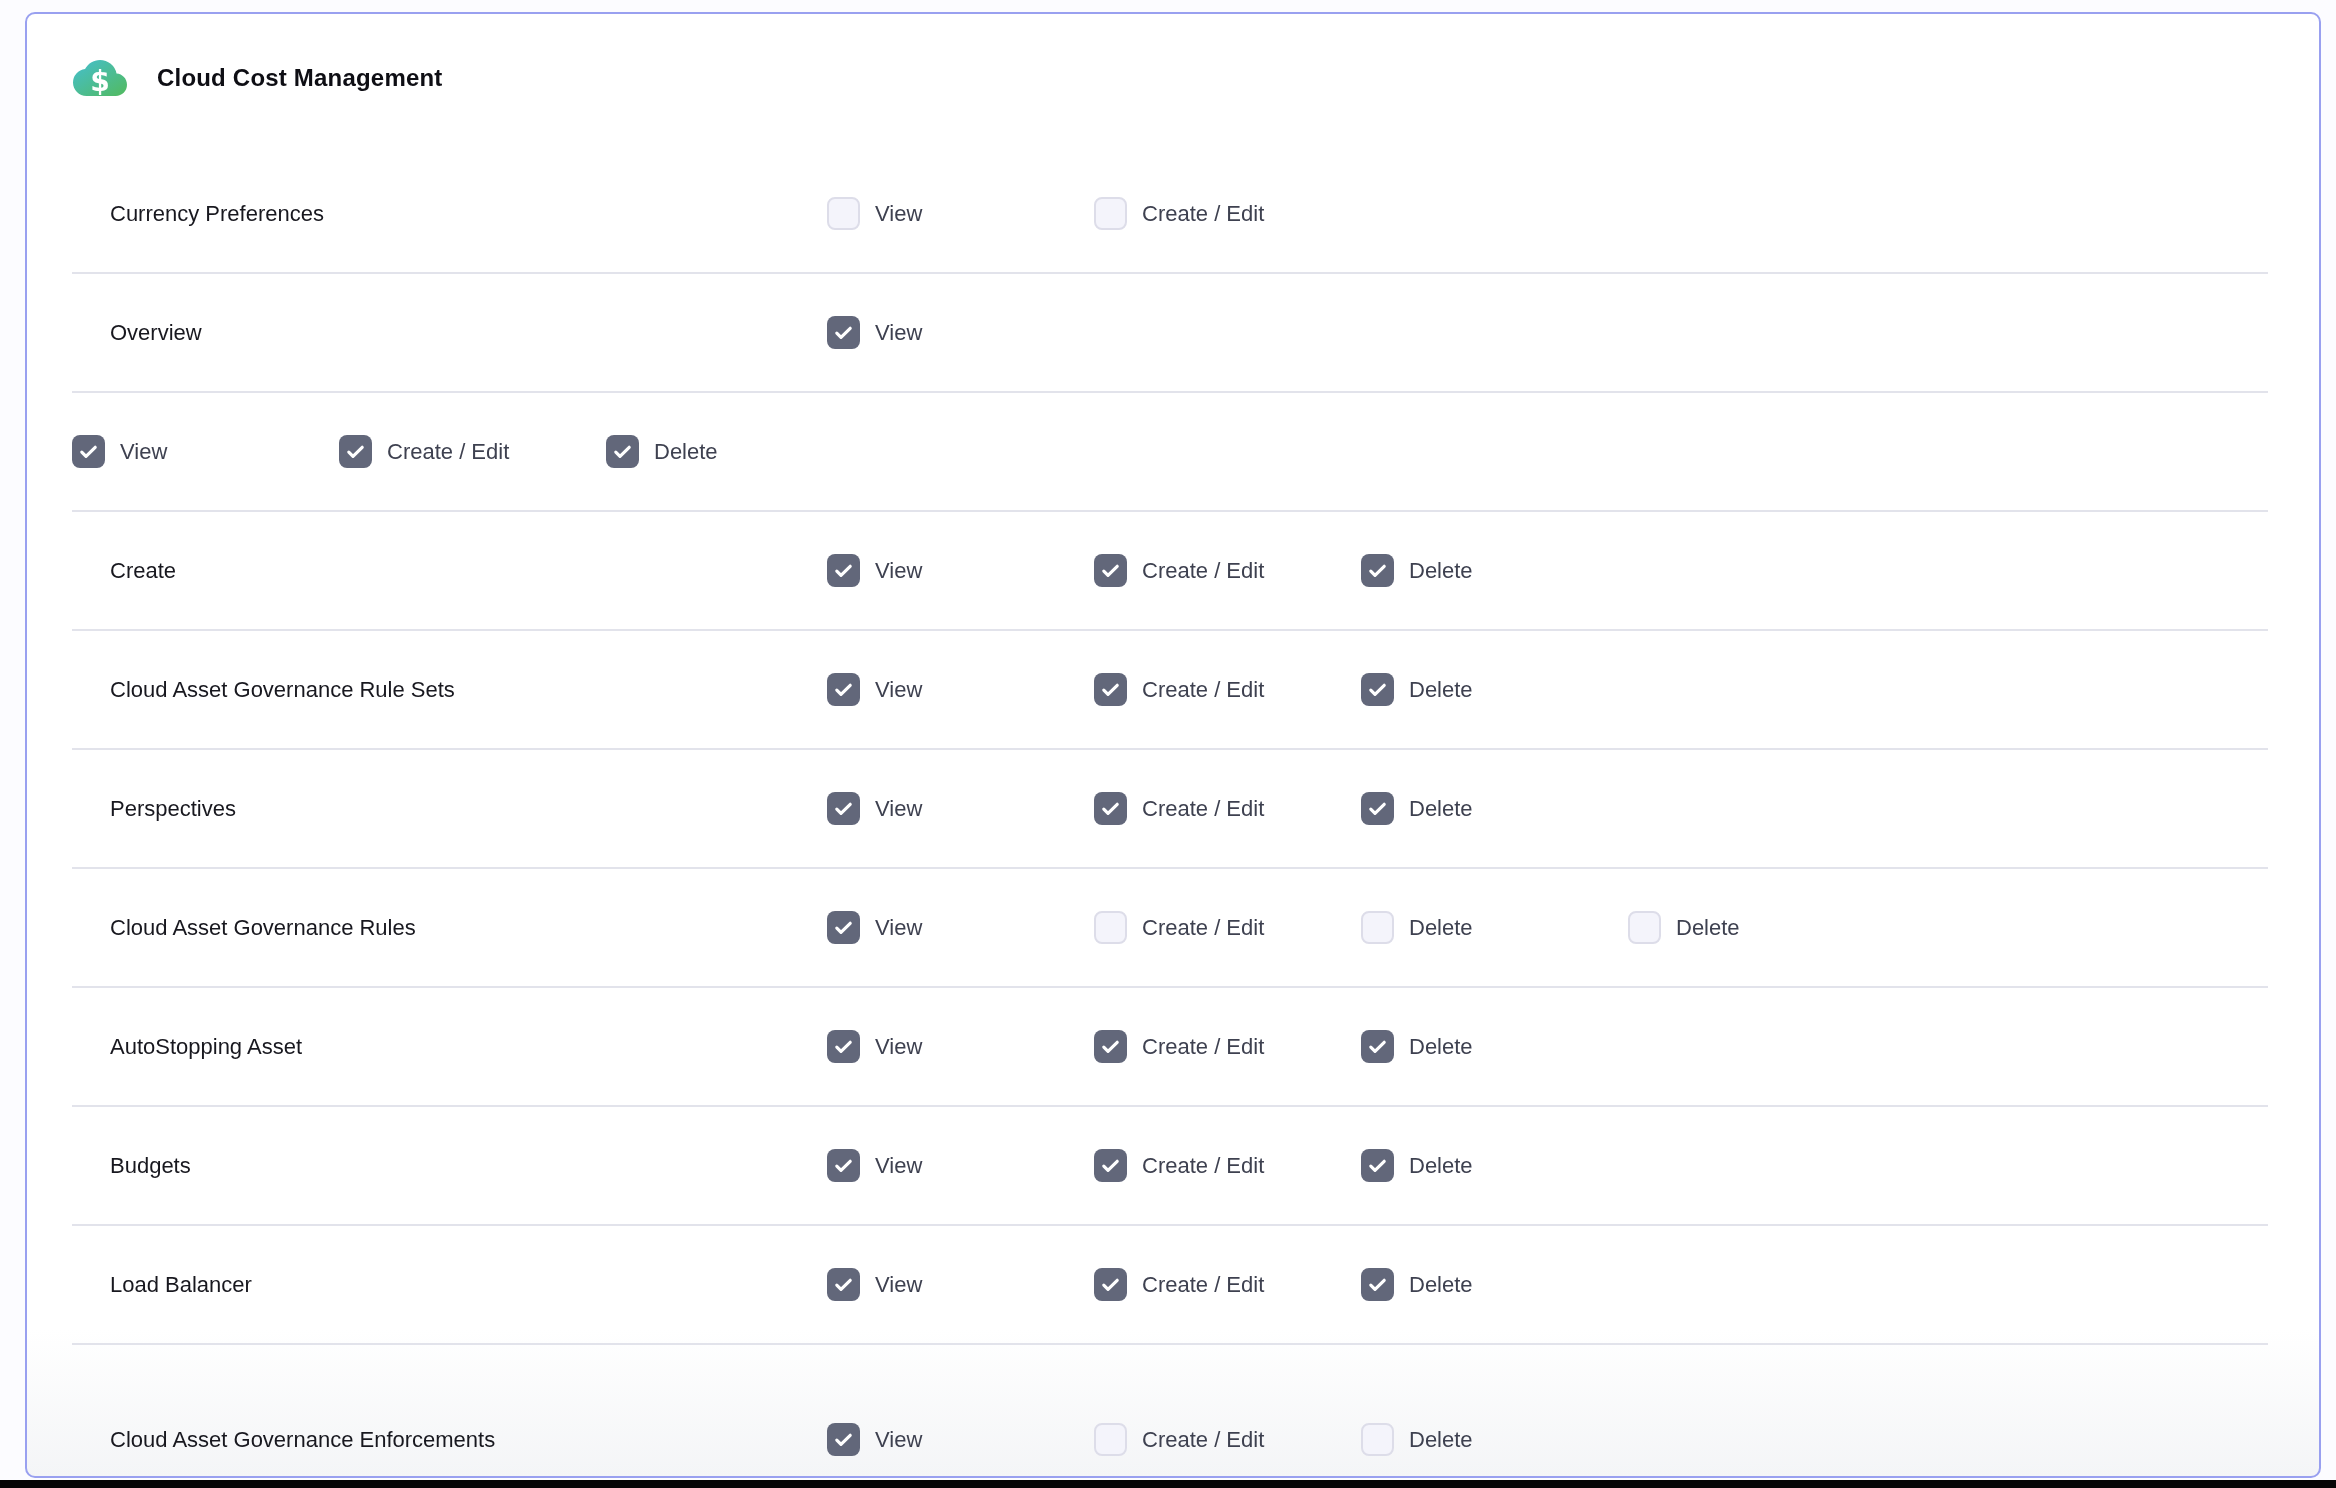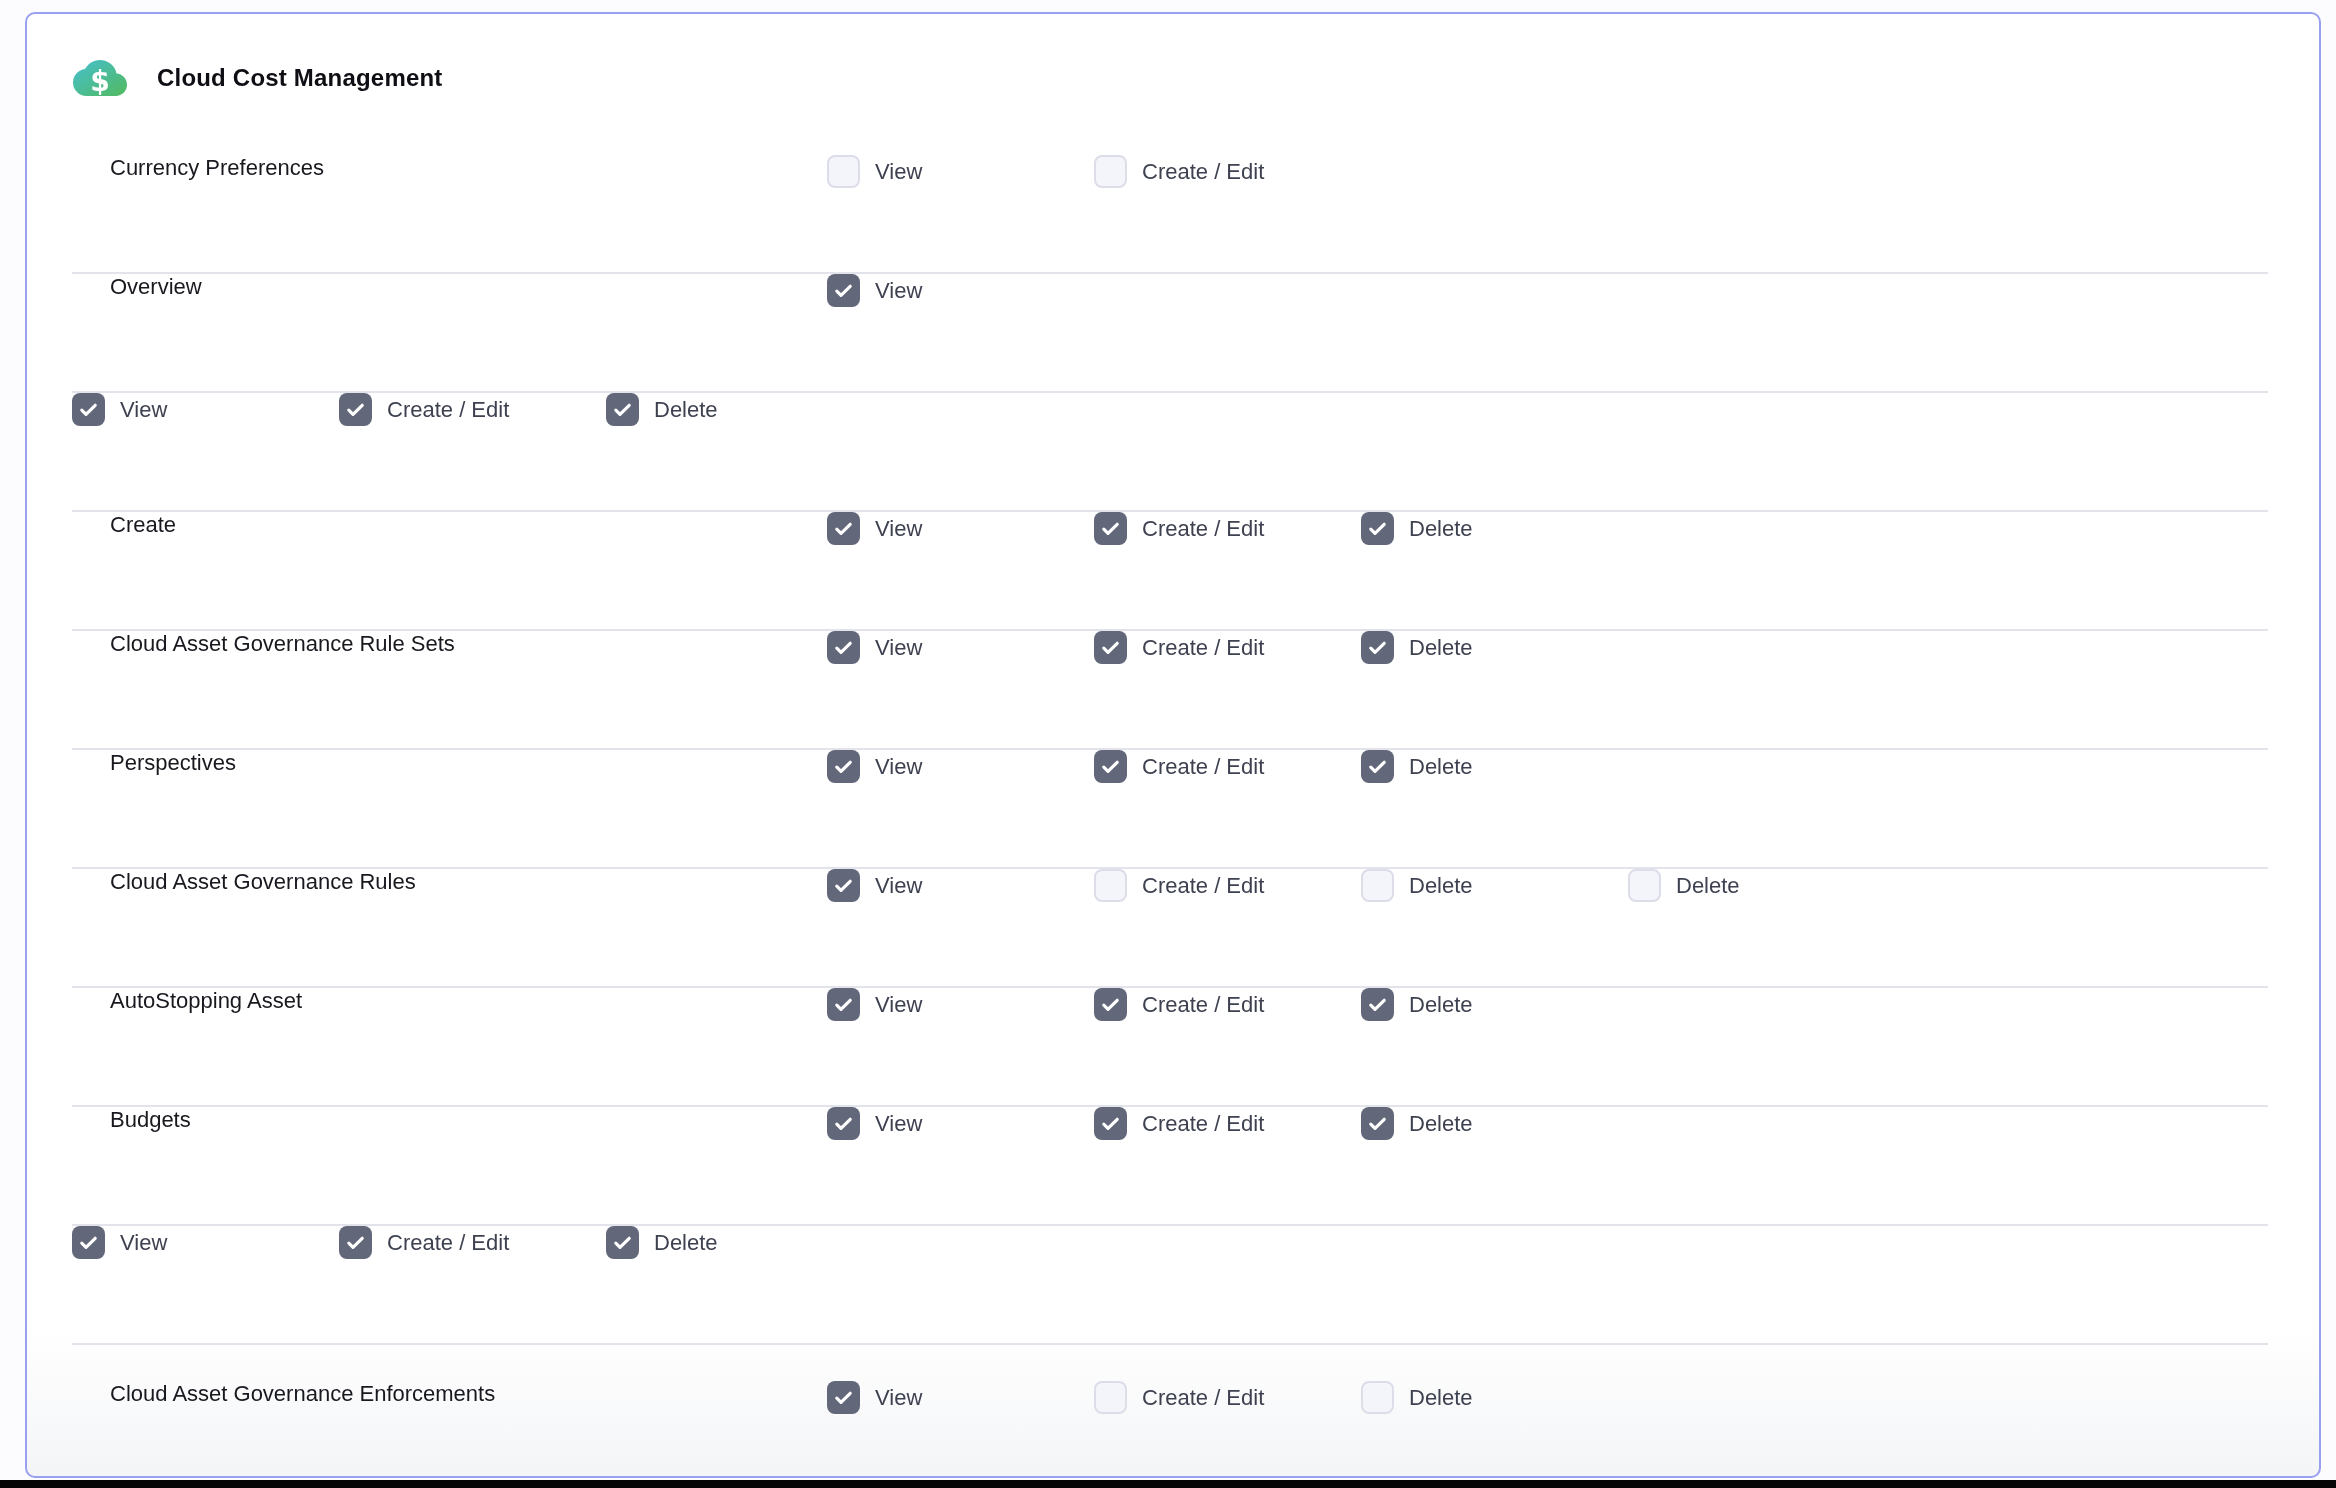--- a/index.html
+++ b/index.html
@@ -22,21 +22,21 @@
     display:flex; align-items:center;
     margin:39px 0 0 46px; height:50px; gap:30px;
   }
   .ccm-icon { width:54px; height:46px; flex:none; }
   .card-title {
     font-size:24px; font-weight:700; color:#0e0e14; letter-spacing:0.2px;
   }
   .rows { margin:52px 51px 0 45px; }
   .perm-row {
     height:117px;
-    display:flex; align-items:flex-start;
+    display:flex; align-items:center;
     border-bottom:2px solid #e2e3eb;
   }
   .perm-row:last-child { border-bottom:none;margin-top:36px; }
   .row-label {
     width:755px; box-sizing:border-box; padding-left:38px;
     font-size:22px; color:#18181f;
     flex:none;
   }
   .perm-cell {
     width:267px; flex:none;
@@ -315,20 +315,21 @@
     <span class="checkbox checked">
             <svg class="check-svg" viewBox="0 0 24 24" xmlns="http://www.w3.org/2000/svg">
               <path d="M5 12.6l4.4 4.4L19 7.6" fill="none" stroke="#ffffff" stroke-width="3.3" stroke-linecap="round" stroke-linejoin="round"></path>
             </svg>
           </span>
     <span class="perm-label">Delete</span>
   </div>
 </div>
 
   <div class="perm-row">
+    <div class="row-label">Load Balancer</div>
 
   <div class="perm-cell">
     <span class="checkbox checked">
             <svg class="check-svg" viewBox="0 0 24 24" xmlns="http://www.w3.org/2000/svg">
               <path d="M5 12.6l4.4 4.4L19 7.6" fill="none" stroke="#ffffff" stroke-width="3.3" stroke-linecap="round" stroke-linejoin="round"></path>
             </svg>
           </span>
     <span class="perm-label">View</span>
   </div>
 

